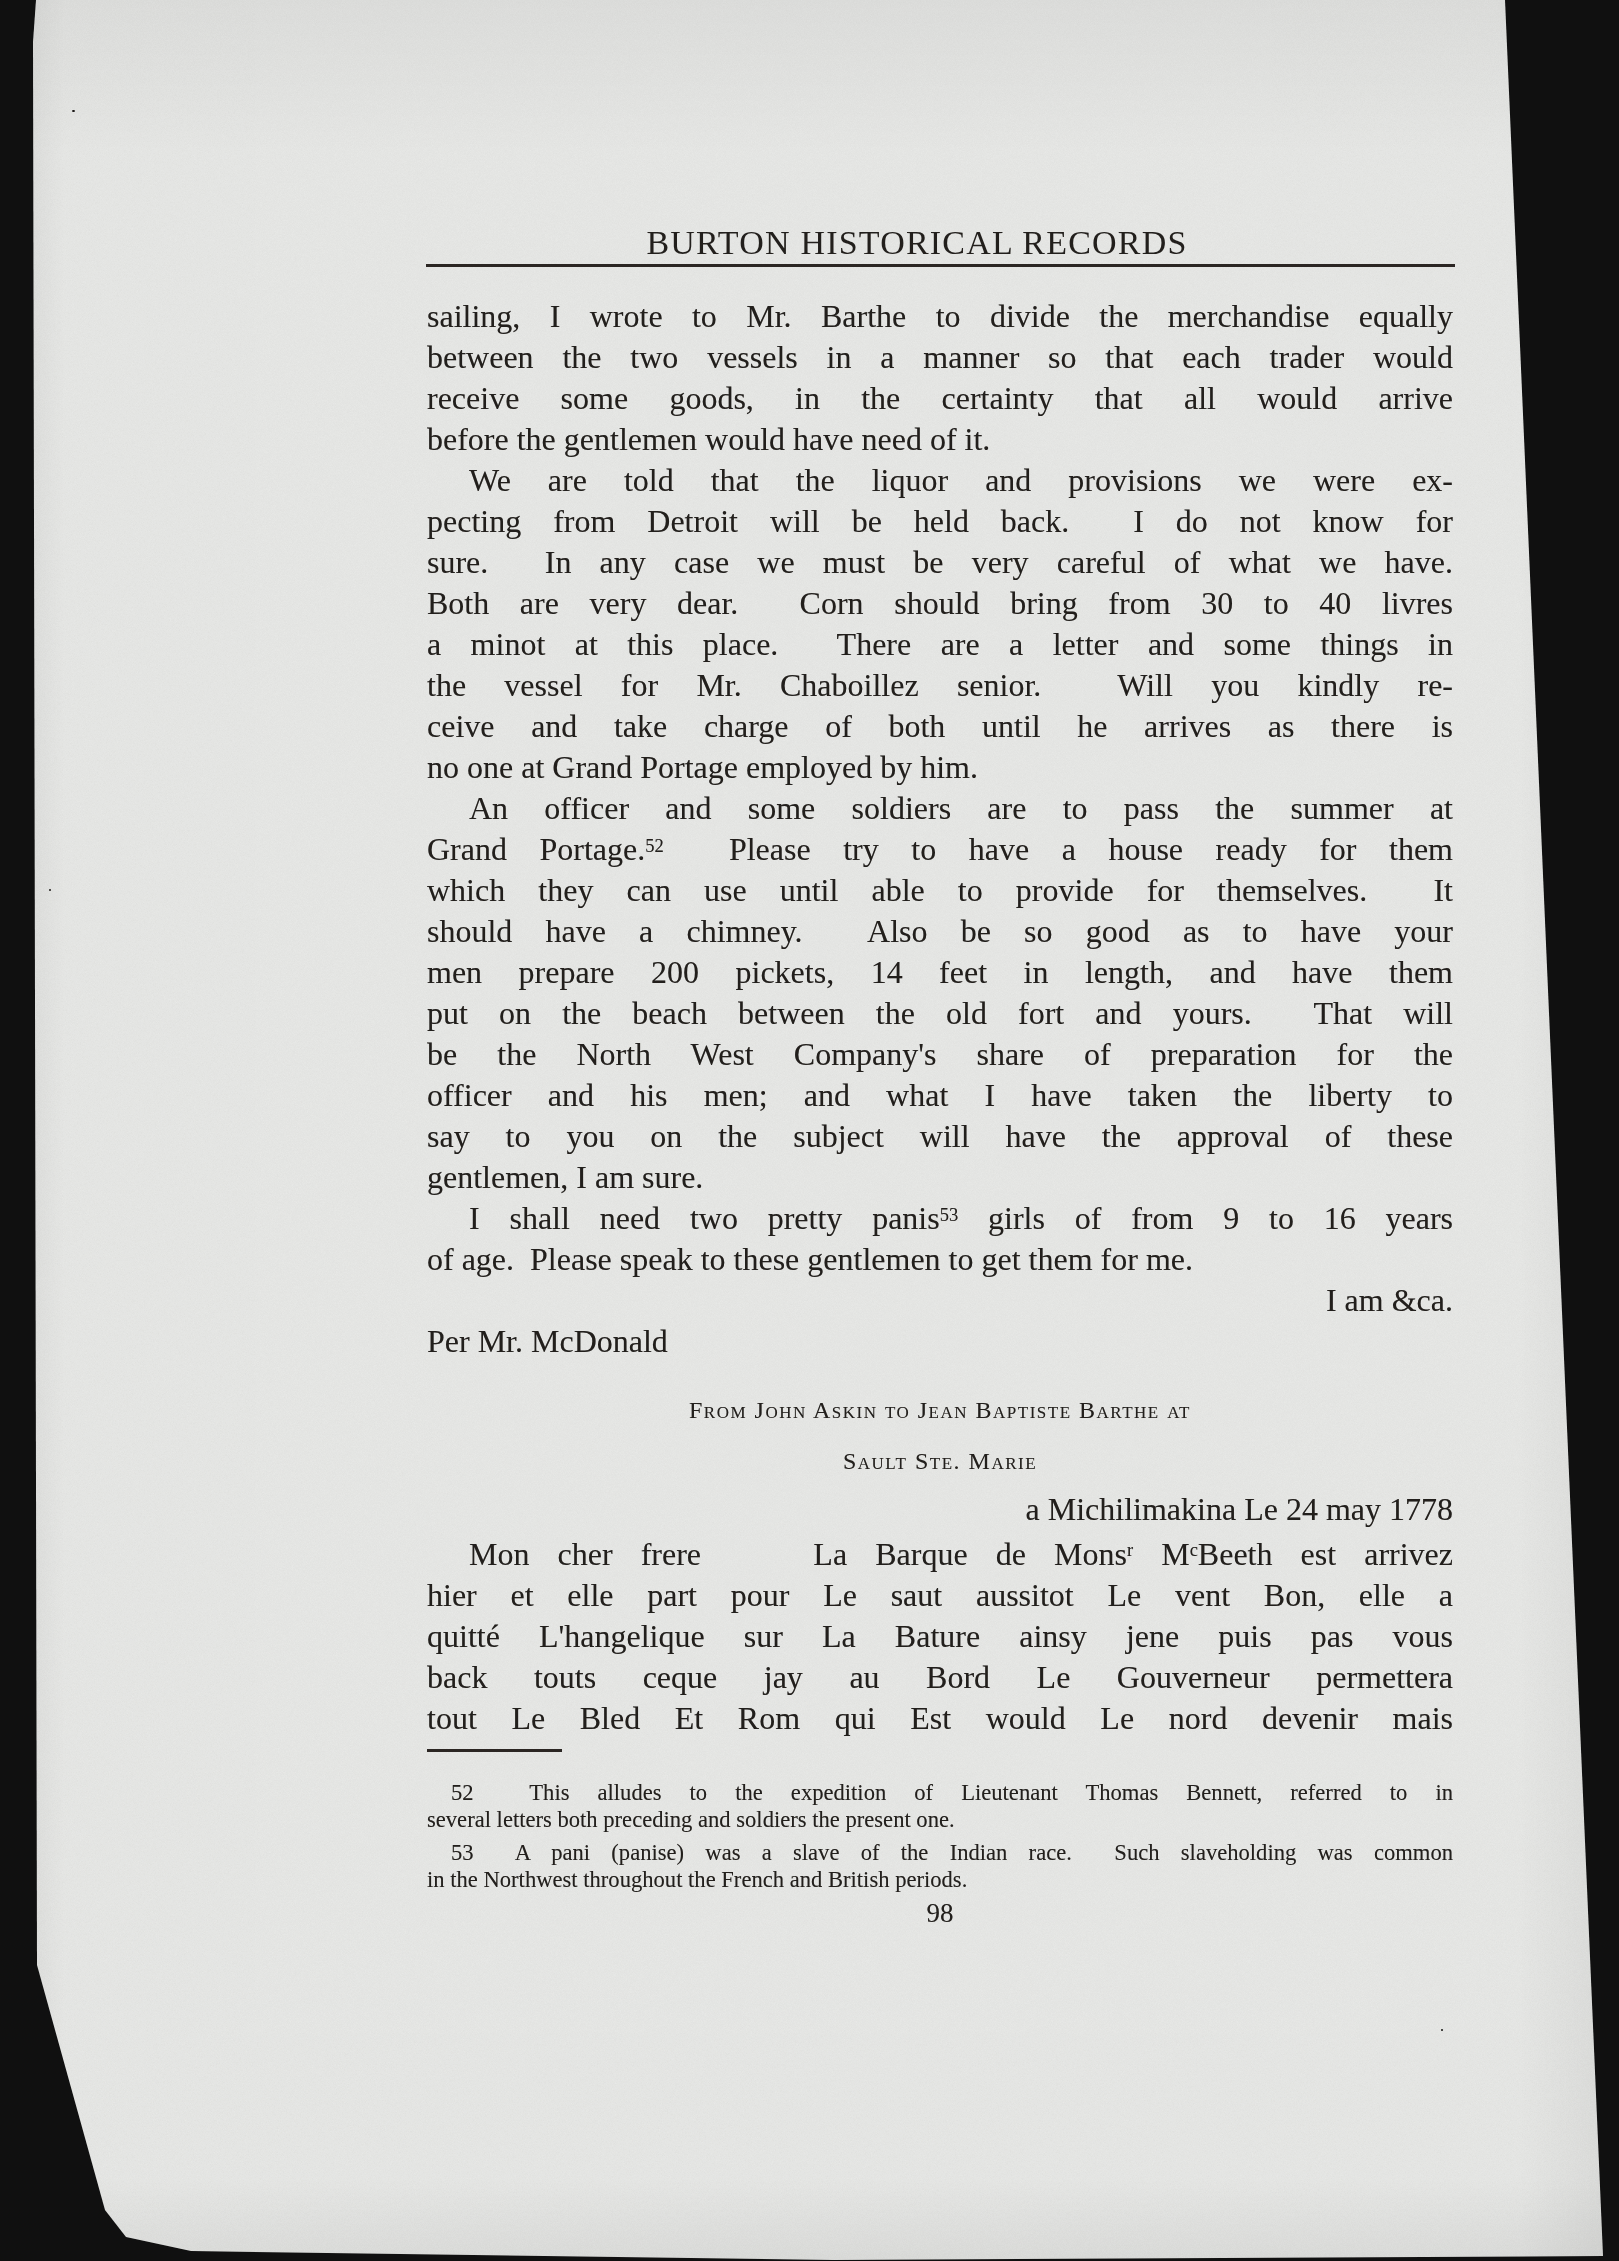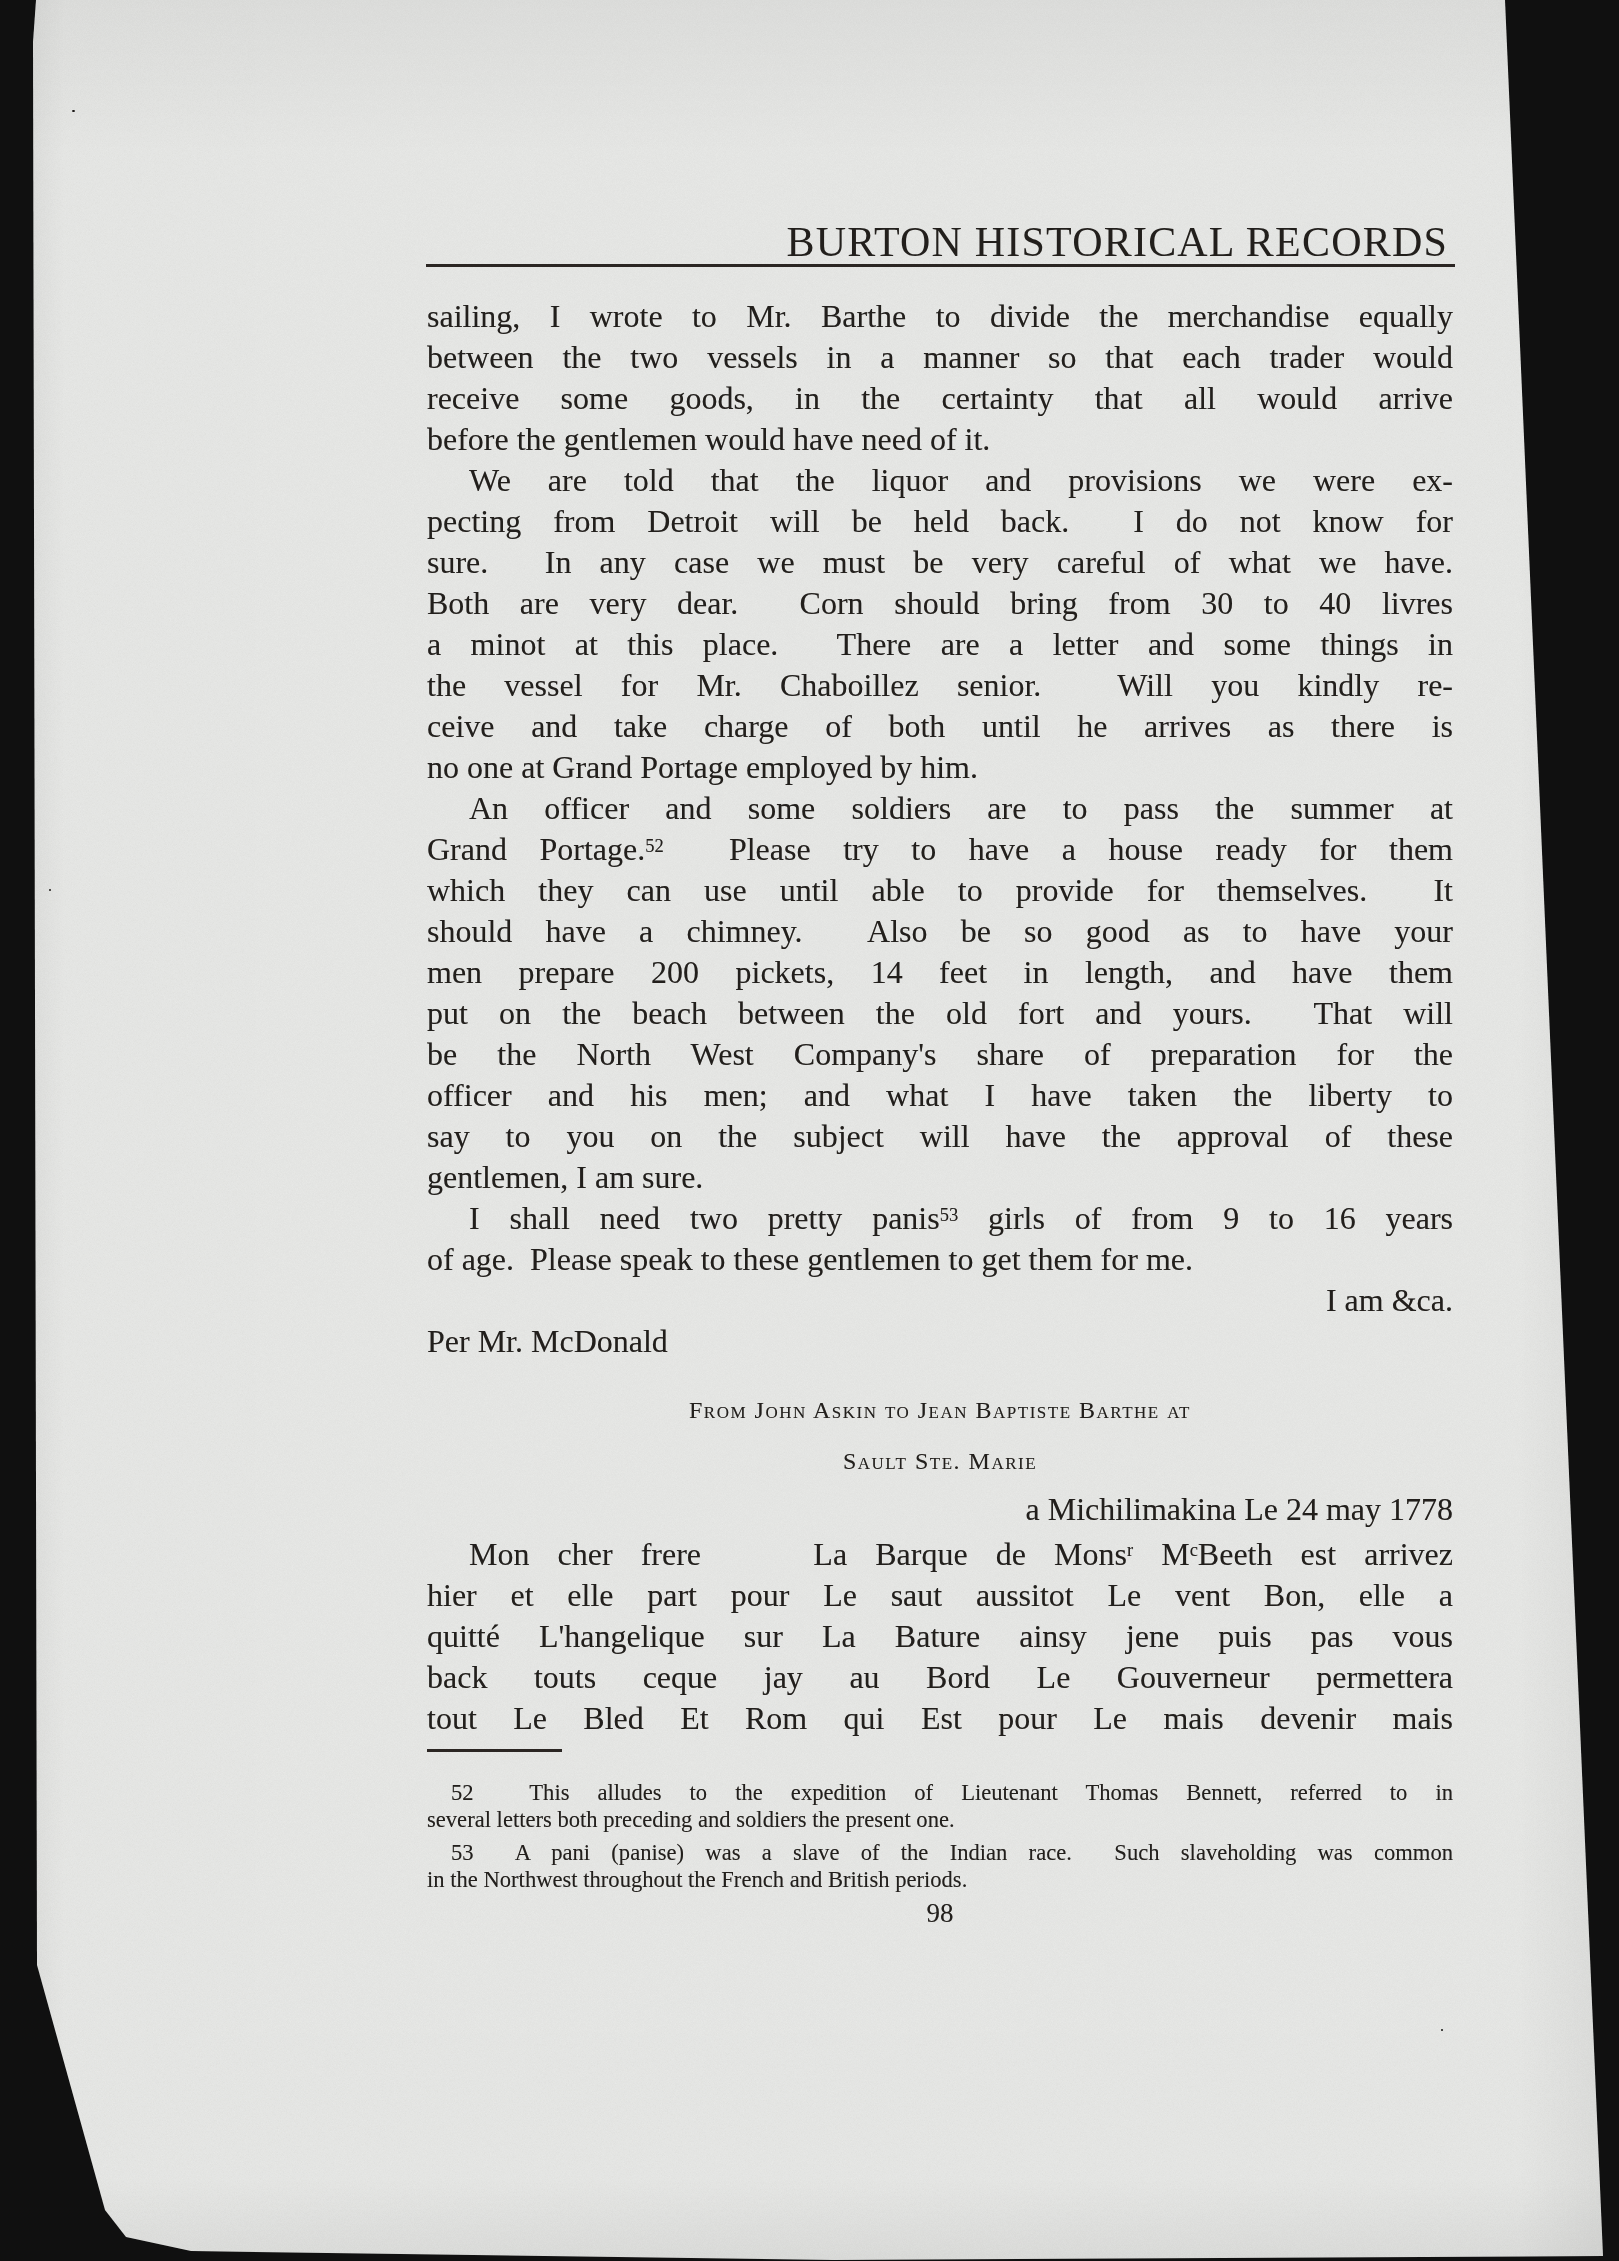--- a/index.html
+++ b/index.html
@@ -20,23 +20,23 @@
       linear-gradient(180deg, rgba(0,0,0,0.045), rgba(0,0,0,0) 155px),
       linear-gradient(0deg, rgba(0,0,0,0.05), rgba(0,0,0,0) 83px);
     clip-path: polygon(
       36px 0px, 1505px 0px, 1603px 2256px, 834px 2260px,
       191px 2251px, 126px 2237px, 105px 2210px,
       37px 1965px, 33px 42px
     );
   }
   .grain { position: absolute; inset: 0; width: 100%; height: 100%; pointer-events: none; }
   .running-head {
-    position: absolute; left: 422px; top: 224px; width: 1026px;
-    text-align: right;
-    font-size: 42px; line-height: 37px;
+    position: absolute; left: 404px; top: 224px; width: 1026px;
+    text-align: center;
+    font-size: 34px; line-height: 37px;
     letter-spacing: 1.2px;
     color: #221f1c;
   }
   .head-rule {
     position: absolute; left: 426px; top: 264px;
     width: 1029px; height: 3px;
     background: #2b2623;
   }
   .textblock {
     position: absolute; left: 427px; top: 296px; width: 1026px;
@@ -142,21 +142,21 @@
       <div class="heading">From John Askin to Jean Baptiste Barthe at</div>
       <div class="heading second">Sault Ste. Marie</div>
 
       <div class="line right dateline">a Michilimakina Le 24 may 1778</div>
 
       <div class="french">
         <div class="line indent">Mon cher frere&nbsp;&nbsp;&nbsp; La Barque de Mons<sup>r</sup> M<sup>c</sup>Beeth est arrivez</div>
         <div class="line">hier et elle part pour Le saut aussitot Le vent Bon, elle a</div>
         <div class="line">quitté L'hangelique sur La Bature ainsy jene puis pas vous</div>
         <div class="line">back touts ceque jay au Bord Le Gouverneur permettera</div>
-        <div class="line">tout Le Bled Et Rom qui Est pour Le mais devenir mais</div>
+        <div class="line">tout Le Bled Et Rom qui Est would Le nord devenir mais</div>
       </div>
 
       <div class="fn-rule"></div>
 
       <div class="footnotes">
         <div class="footnote">
           <div class="fn-line indent">52&nbsp; This alludes to the expedition of Lieutenant Thomas Bennett, referred to in</div>
           <div class="fn-line end">several letters both preceding and soldiers the present one.</div>
         </div>
         <div class="footnote">

